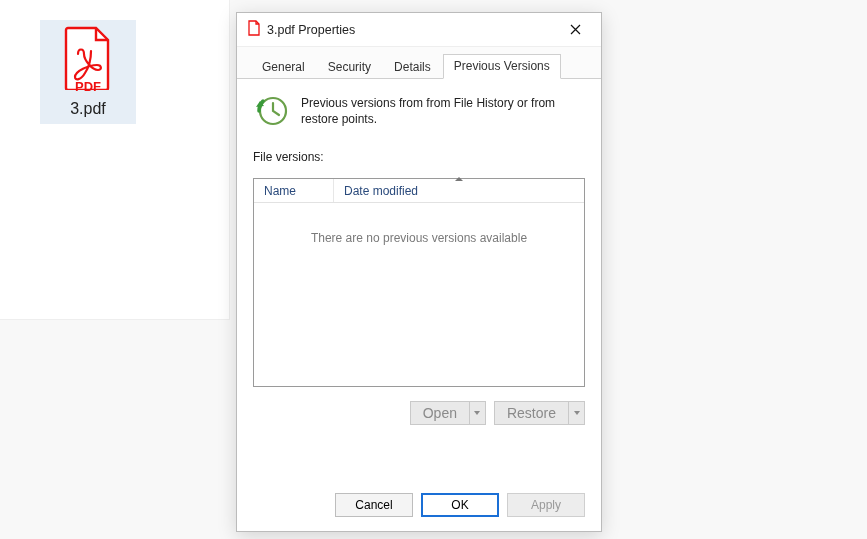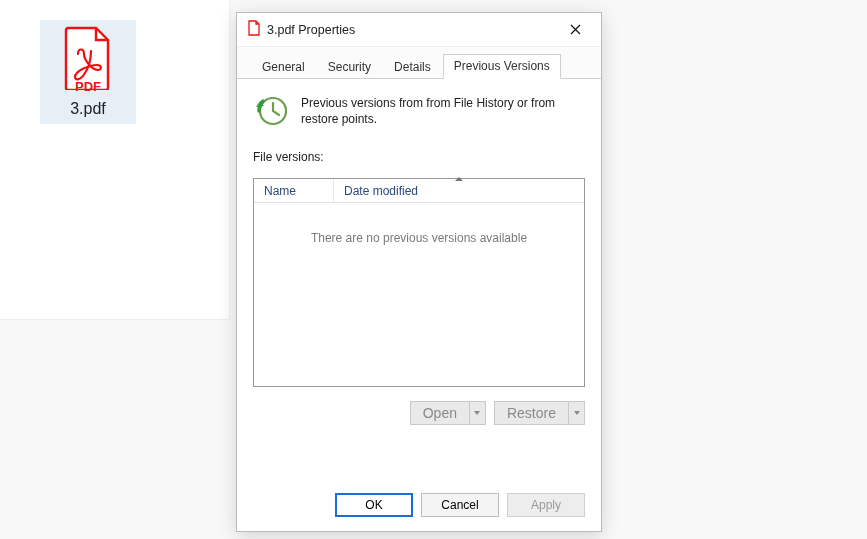--- a/index.html
+++ b/index.html
@@ -280,17 +280,17 @@
         <div class="btn-drop"></div>
       </div>
       <div class="split-btn">
         <div class="btn-main">Restore</div>
         <div class="btn-drop"></div>
       </div>
     </div>
   </div>
 
   <div class="dialog-footer">
+    <div class="dlg-btn">Cancel</div>
     <div class="dlg-btn primary">OK</div>
-    <div class="dlg-btn">Cancel</div>
     <div class="dlg-btn disabled">Apply</div>
   </div>
 </div>
 
 </body></html>

